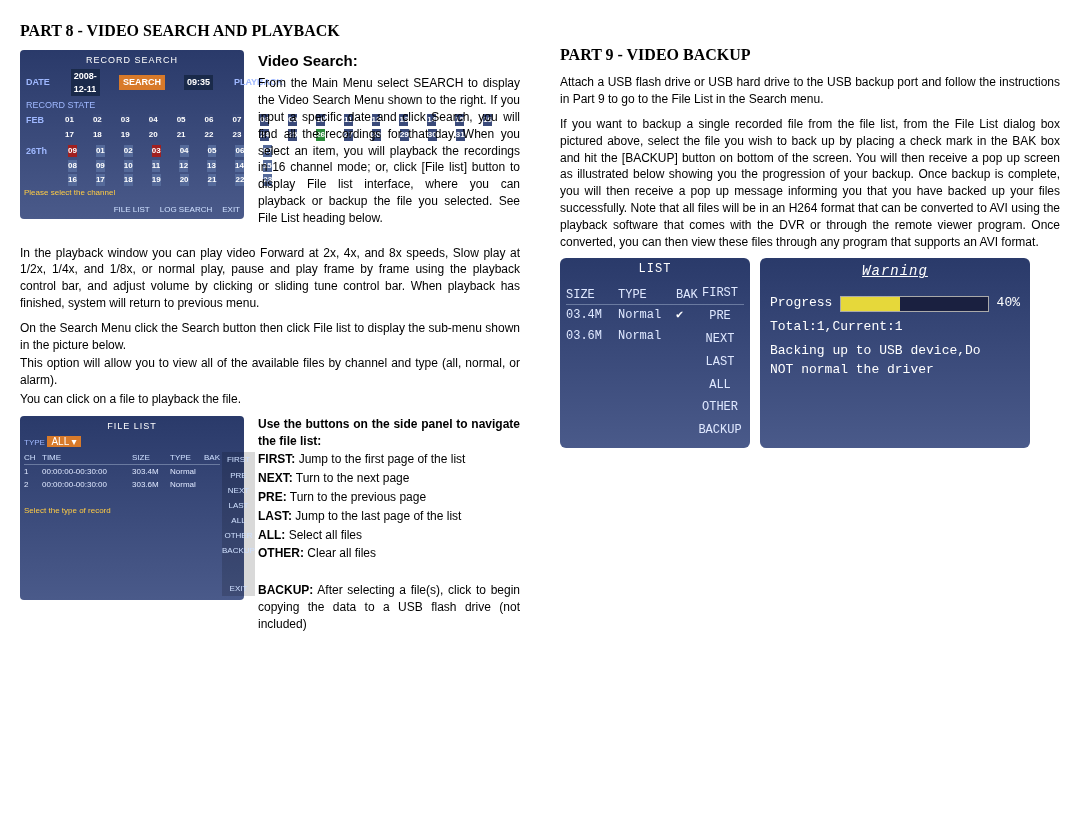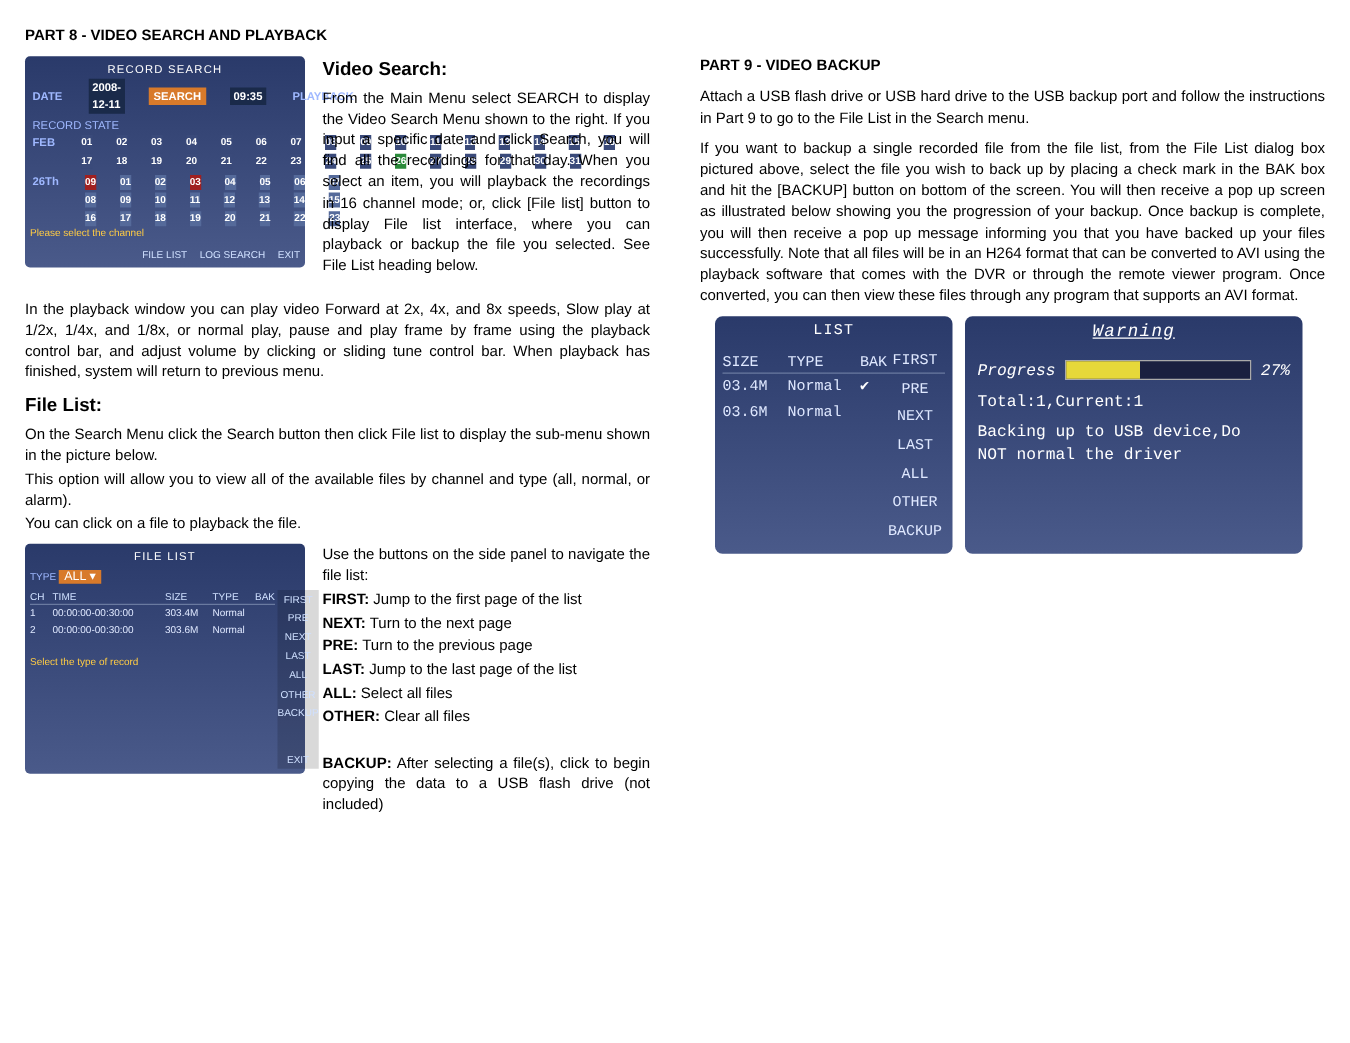--- a/index.html
+++ b/index.html
@@ -15,23 +15,24 @@
   }
   .columns {
     display: flex;
     gap: 40px;
   }
   .col {
     flex: 1;
     min-width: 0;
   }
   h2 {
-    font-size: 12px;
+    font-size: 16px;
     font-weight: bold;
     margin: 0 0 8px 0;
+    font-family: Liberation Serif, serif;
   }
   h3 {
     font-size: 15px;
     font-weight: bold;
     margin: 0 0 4px 0;
   }
   p {
     margin: 0 0 8px 0;
     text-align: justify;
   }
@@ -82,21 +83,21 @@
   .shot-filelist .typebar .btn { background:#d87a2a; padding:0 4px; font-size:10px;}
   .shot-filelist .body { display:flex; gap:2px; margin-top:3px;}
   .shot-filelist .tbl { flex:1; }
   .shot-filelist .hdr { display:flex; gap:4px; font-size:8px; color:#cfe0ff; border-bottom:1px solid #6a7aa0;}
   .shot-filelist .rline { display:flex; gap:4px; font-size:8px; color:#dfe8ff; padding:1px 0;}
   .shot-filelist .side { width:38px; background:rgba(0,0,0,0.15); }
   .shot-filelist .side div { font-size:8px; text-align:center; padding:2px 0; color:#cfe0ff;}
   .shot-filelist .hint { color:#ffcc44; font-size:8px; margin-top:14px; }
 
   
-  .shot-row { display:flex; gap:10px; margin-top:8px;margin-left:12px;}
+  .shot-row { display:flex; gap:10px; margin-top:8px;}
   .shot-blist {
     width:190px; height:190px;
     background: linear-gradient(#2a3a6a,#4a5a8a);
     color:#dfe8ff; font-family: "Courier New", monospace;
     border-radius:6px; overflow:hidden;
     position:relative;
   }
   .shot-blist .titlebar { text-align:center; color:#fff; font-size:12px; padding:3px 0; letter-spacing:1px;}
   .shot-blist .tbl2 { padding:6px; }
   .shot-blist .h2row { display:flex; gap:8px; font-size:12px; border-bottom:1px solid #6a7aa0;}
@@ -106,21 +107,21 @@
   .shot-blist .side2 div { font-size:12px; text-align:center; color:#dfe8ff; padding:3px 0; }
 
   .shot-warn {
     width:270px; height:190px;
     background: linear-gradient(#2a3a6a,#4a5a8a);
     color:#fff; font-family:"Courier New",monospace; font-size:13px;
     border-radius:6px; padding:0; overflow:hidden;
   }
   .shot-warn .titlebar{ text-align:center; font-size:14px; font-style:italic; padding:4px 0; letter-spacing:1px;text-decoration:underline;}
   .shot-warn .body3 { padding:8px 10px; }
-  .shot-warn .pline { display:flex; align-items:flex-start; gap:8px;font-style:italic;}
+  .shot-warn .pline { display:flex; align-items:flex-end; gap:8px;}
   .shot-warn .bar { flex:1; height:14px; border:1px solid #aaa; position:relative; background:#1a2040;}
   .shot-warn .bar .fill{ position:absolute; left:0; top:0; bottom:0; width:40%; background:#e6d83a;}
   .shot-warn .txt{ margin-top:6px; }
 
   .biglbl { font-weight:bold; }
 </style>
 </head>
 <body>
 
 <div class="columns">
@@ -219,21 +220,20 @@
       </div>
 
       <div class="textcol">
         <h3>Video Search:</h3>
         <p>From the Main Menu select SEARCH to display the Video Search Menu shown to the right. If you input a specific date and click Search, you will find all the recordings for that day. When you select an item, you will playback the recordings in 16 channel mode; or, click [File list] button to display File list interface, where you can playback or backup the file you selected. See File List heading below.</p>
       </div>
     </div>
 
     <p>In the playback window you can play video Forward at 2x, 4x, and 8x speeds, Slow play at 1/2x, 1/4x, and 1/8x, or normal play, pause and play frame by frame using the playback control bar, and adjust volume by clicking or sliding tune control bar. When playback has finished, system will return to previous menu.</p>
 
-    <h3>File List:</h3>
     <p style="margin-bottom:2px;">On the Search Menu click the Search button then click File list to display the sub-menu shown in the picture below.</p>
     <p style="margin-bottom:2px;">This option will allow you to view all of the available files by channel and type (all, normal, or alarm).</p>
     <p>You can click on a file to playback the file.</p>
 
     <div class="row">
 
       <div class="shot-filelist">
         <div class="title">FILE LIST</div>
         <div class="typebar">
           <span class="lbl">TYPE</span>
@@ -272,21 +272,21 @@
             <div>ALL</div>
             <div>OTHER</div>
             <div>BACKUP</div>
             <div style="height:18px"></div>
             <div>EXIT</div>
           </div>
         </div>
       </div>
 
       <div class="textcol">
-        <p style="margin-bottom:2px;">Use the buttons on the side panel to navigate the file list:</p>
+        <p style="margin-bottom:2px;font-weight:bold;">Use the buttons on the side panel to navigate the file list:</p>
         <p style="margin-bottom:2px;"><span class="biglbl">FIRST:</span><span> Jump to the first page of the list</span></p>
         <p style="margin-bottom:2px;"><span class="biglbl">NEXT:</span><span> Turn to the next page</span></p>
         <p style="margin-bottom:2px;"><span class="biglbl">PRE:</span><span> Turn to the previous page</span></p>
         <p style="margin-bottom:2px;"><span class="biglbl">LAST:</span><span> Jump to the last page of the list</span></p>
         <p style="margin-bottom:2px;"><span class="biglbl">ALL:</span><span> Select all files</span></p>
         <p style="margin-bottom:20px;"><span class="biglbl">OTHER:</span><span> Clear all files</span></p>
         <p style="text-align:justify;"><span class="biglbl">BACKUP:</span><span> After selecting a file(s), click to begin copying the data to a USB flash drive (not included)</span></p>
       </div>
     </div>
   </div>
@@ -330,21 +330,21 @@
       </div>
 
       <div class="shot-warn">
         <div class="titlebar">Warning</div>
         <div class="body3">
           <div class="pline">
             <span>Progress</span>
             <div class="bar">
                 <div class="fill"></div>
               </div>
-            <span>27%</span>
+            <span>40%</span>
           </div>
           <div class="txt">Total:1,Current:1</div>
           <div class="txt">Backing up to USB device,Do</div>
           <div>NOT normal the driver</div>
         </div>
       </div>
     </div>
   </div>
 </div>
 

